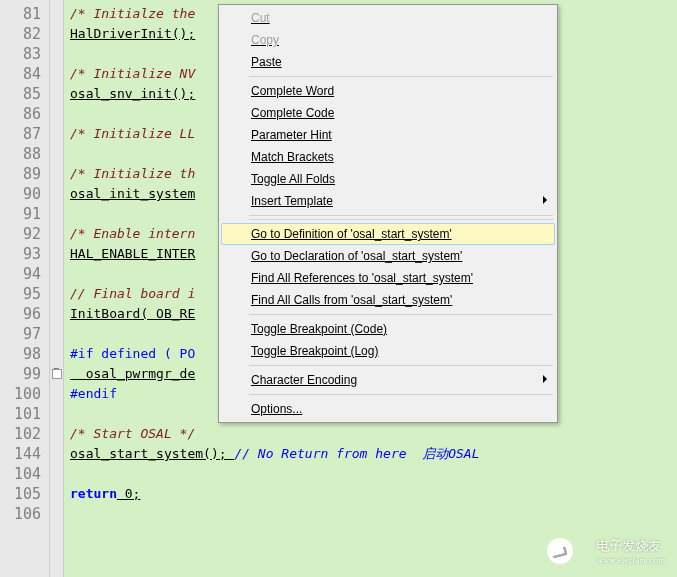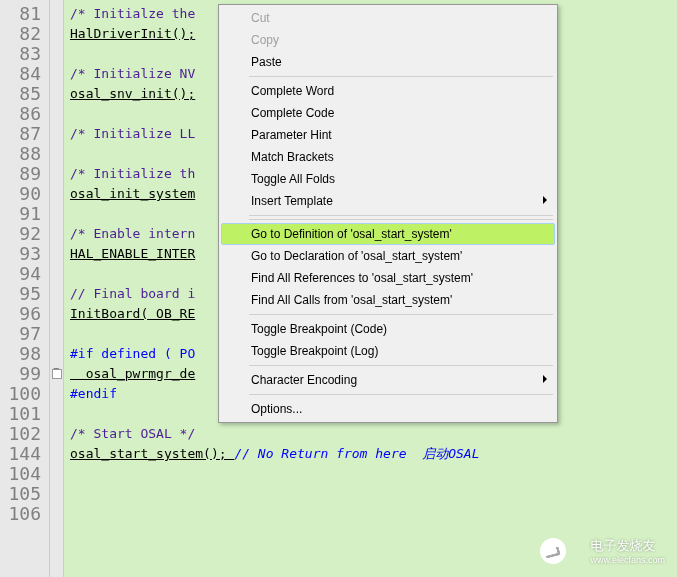--- a/index.html
+++ b/index.html
@@ -22,21 +22,21 @@
     padding-top: 4px;
     text-align: right;
     color: #808080;
     user-select: none;
     border-right: 1px solid #ccc;
   }
   .gutter .ln {
     height: 20px;
     line-height: 20px;
     padding-right: 8px;
-    font-size: 18px;
+    font-size: 15px;
   }
   .fold-col {
     width: 14px;
     background: #e8e8e8;
     padding-top: 4px;
     border-right: 1px solid #ccc;
   }
   .fold-col .fc {
     height: 20px;
     position: relative;
@@ -63,48 +63,49 @@
     flex: 1;
     padding-top: 4px;
     padding-left: 6px;
     background: #d4f0c4;
   }
   .code .row {
     height: 20px;
     line-height: 20px;
     white-space: pre;
   }
-  .c-comment { color: #4c1d95; }
+  .c-comment { color: #7f1d1d; font-style: italic; }
   .c-comment2 { color: #0000ff; font-style: italic; }
   .c-preproc { color: #0000ff; }
   .c-keyword { color: #0000ff; font-weight: bold; }
   .c-plain { color: #000; text-decoration: underline; }
   .context-menu {
     position: absolute;
     left: 218px;
     top: 4px;
     background: #f0f0f0;
     border: 1px solid #979797;
     box-shadow: 2px 2px 4px rgba(0,0,0,0.25);
     width: 340px;
     padding: 2px;
     font-family: "Segoe UI", Tahoma, sans-serif;
     font-size: 12px;
     color: #000;
+    text-decoration: underline;
   }
   .context-menu .mi {
     height: 22px;
     line-height: 22px;
     padding-left: 30px;
     padding-right: 16px;
     position: relative;
   }
   .context-menu .mi.disabled { color: #a0a0a0; }
   .context-menu .mi.hl {
-    background: #bef264;
+    background: #fef9c3;
     border: 1px solid #a6d1f0;
     border-radius: 2px;
     height: 22px;
     line-height: 20px;
     padding-left: 29px;
   }
   .context-menu .sep {
     height: 1px;
     background: #d0d0d0;
     margin: 3px 2px 3px 28px;
@@ -120,21 +121,21 @@
     border-left: 4px solid #000;
   }
   .logo {
     position: absolute;
     right: 12px;
     bottom: 12px;
     display: flex;
     align-items: center;
     gap: 24px;
     color: #fff;
-    font-family: Liberation Sans, sans-serif;
+    font-family: Liberation Serif, serif;
     text-shadow: 0 0 3px rgba(0,0,0,.4);
   }
   .logo .circ {
     width: 26px;
     height: 26px;
     border-radius: 50%;
     background: #fff;
     position: relative;
   }
   .logo .circ::before {
@@ -230,20 +231,21 @@
     <div class="row"><span class="c-comment">// Final board i</span></div>
     <div class="row"><span class="c-plain">InitBoard( OB_RE</span></div>
     <div class="row"></div>
     <div class="row"><span class="c-preproc">#if defined ( PO</span></div>
     <div class="row"><span class="c-plain">  osal_pwrmgr_de</span><span style="display:inline-block;width:280px"></span><span class="c-comment">耗管理</span></div>
     <div class="row"><span class="c-preproc">#endif</span></div>
     <div class="row"></div>
     <div class="row"><span class="c-comment">/* Start OSAL */</span></div>
     <div class="row"><span class="c-plain">osal_start_system(); </span><span class="c-comment2">// No Return from here  启动OSAL</span></div>
     <div class="row"></div>
+    <div class="row"><span class="c-keyword">return</span><span class="c-plain"> 0;</span></div>
     <div class="row"></div>
   </div>
 </div>
 
 <div class="context-menu">
   <div class="mi disabled">Cut</div>
   <div class="mi disabled">Copy</div>
   <div class="mi">Paste</div>
   <div class="sep"></div>
   <div class="mi">Complete Word</div>

